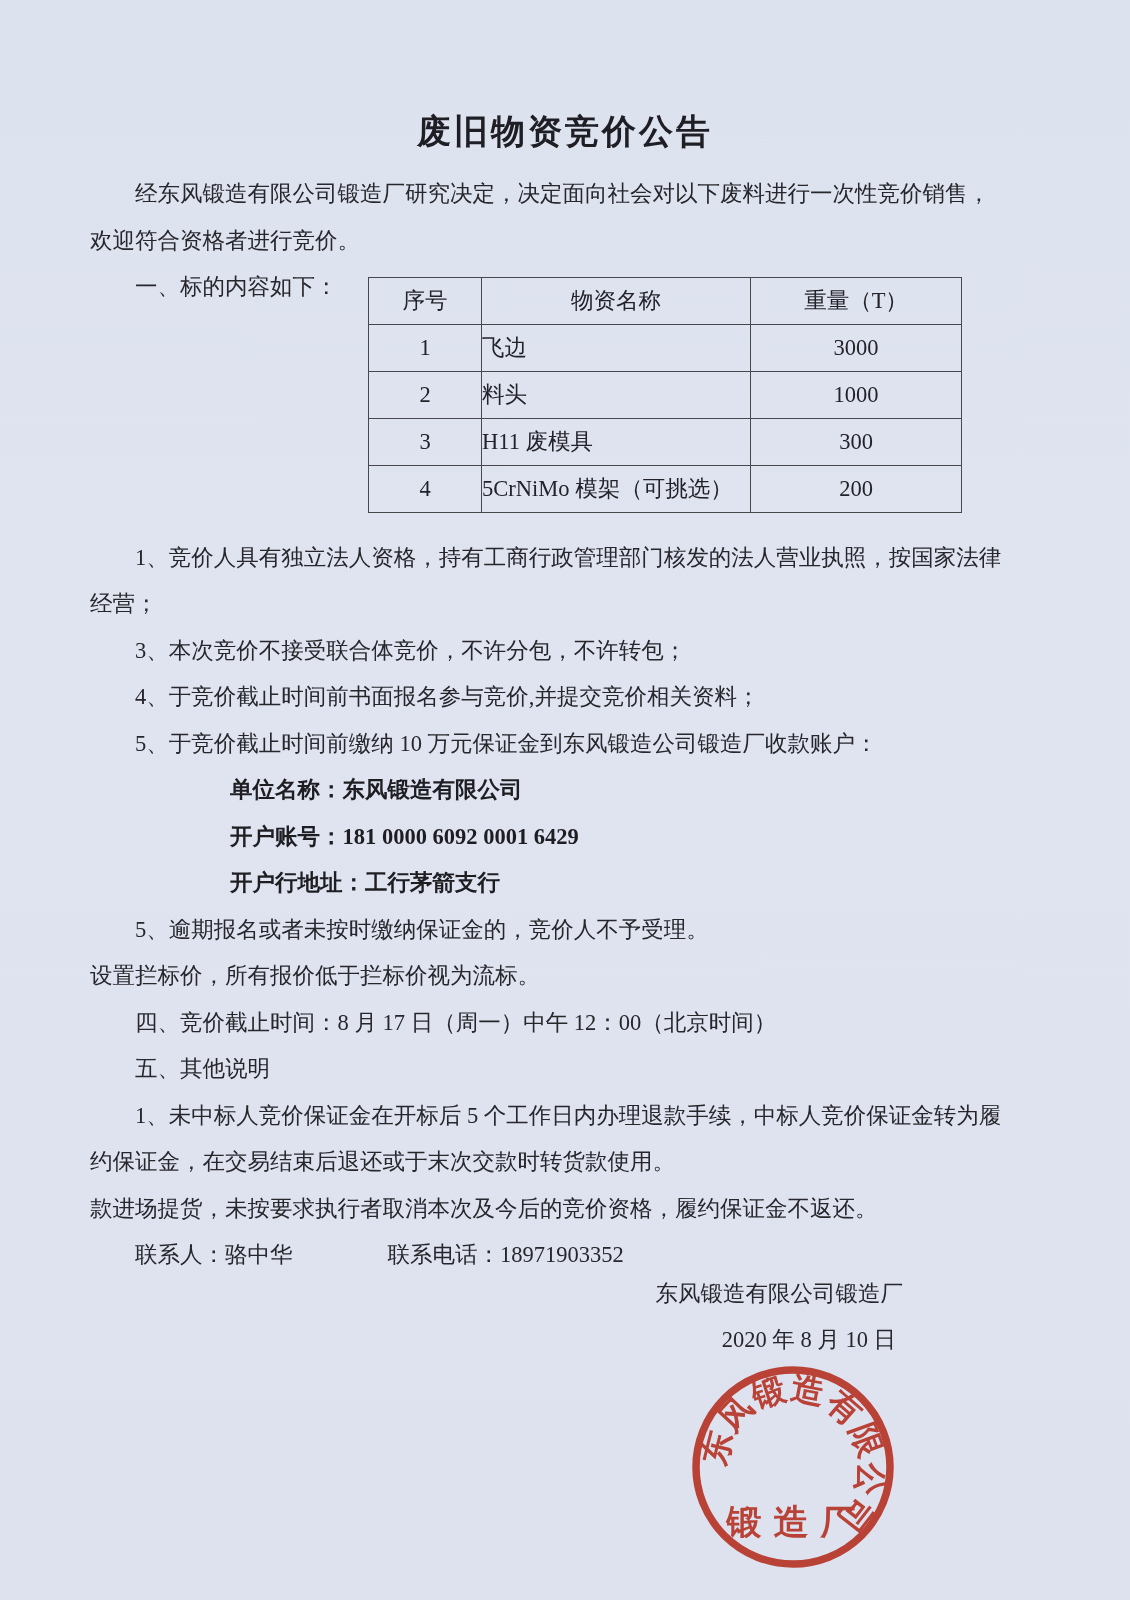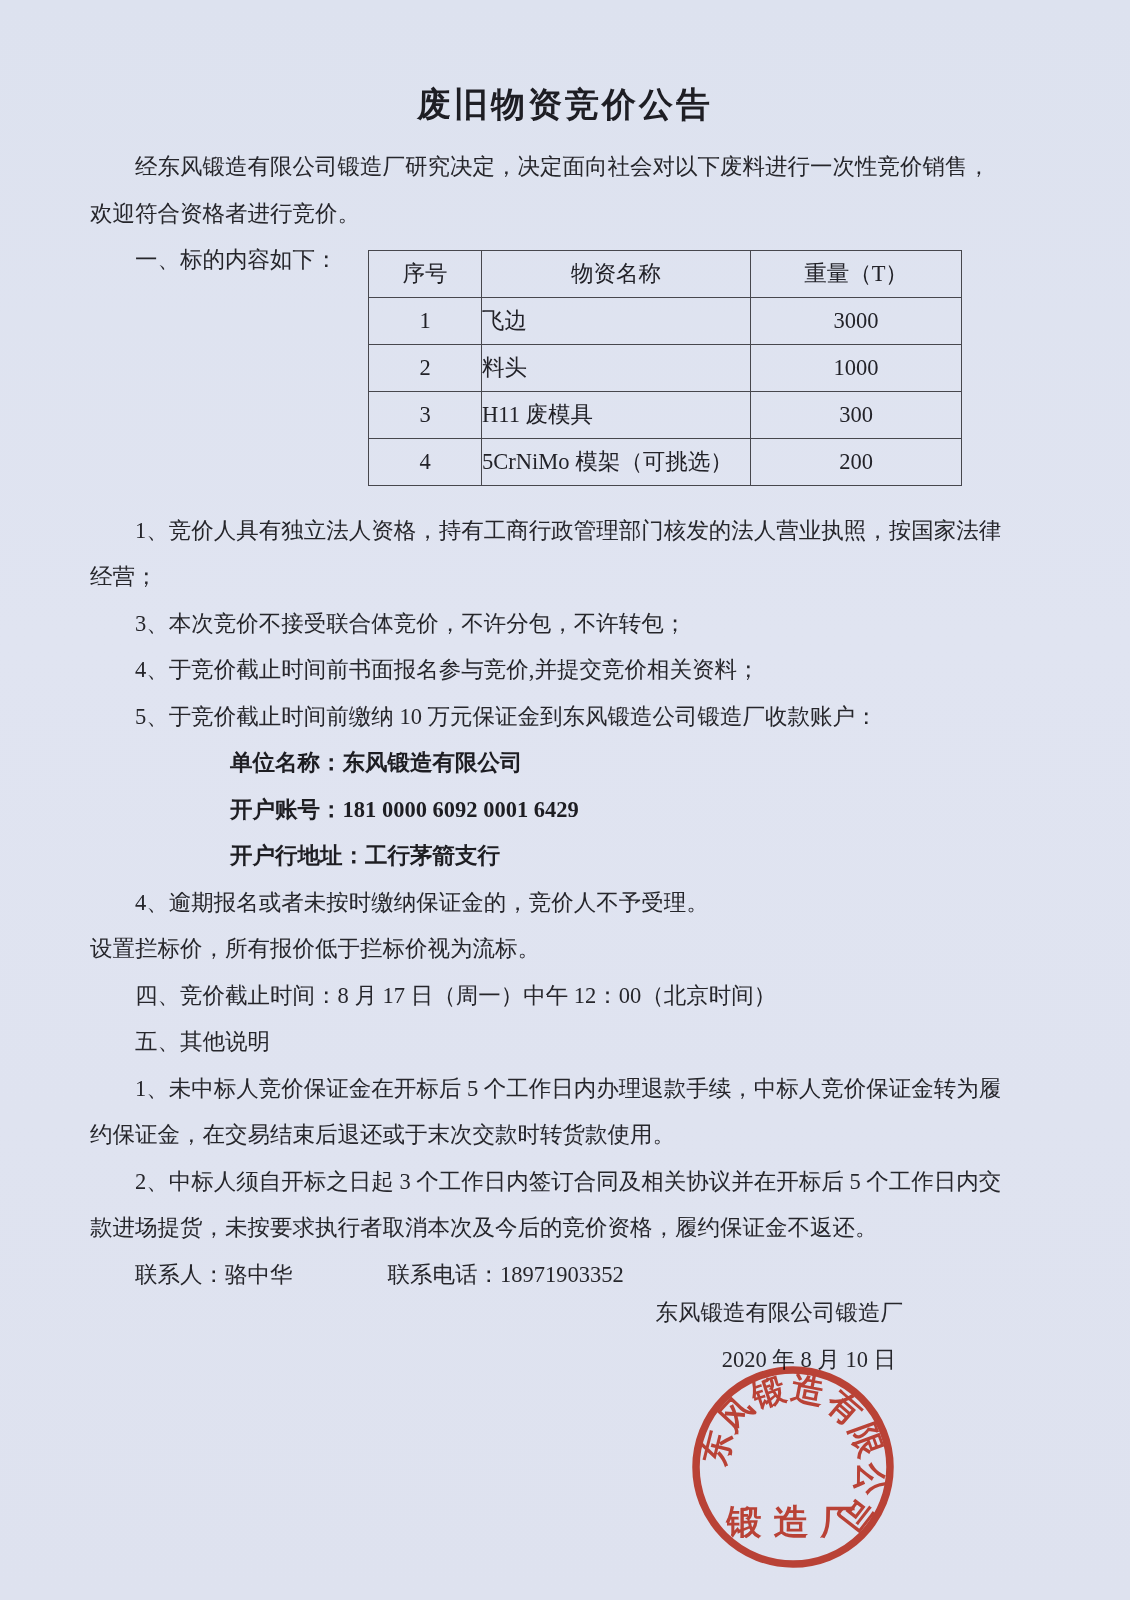--- a/index.html
+++ b/index.html
@@ -7,21 +7,21 @@
     position:relative;
     width:1130px;height:1600px;
     margin:0 auto;
     background:linear-gradient(180deg,#dde2ef 0%,#e0e4f1 40%,#dee2ef 100%);
     font-family:"Liberation Serif","DejaVu Serif",serif;
     color:#26262b;
     overflow:hidden;
   }
   .title{
     margin:0;
-    padding-top:80px;
+    padding-top:107px;
     height:50px;line-height:50px;
     text-align:center;
     font-size:34px;font-weight:bold;letter-spacing:3px;
     color:#1e1e24;
   }
   .doc{padding:14px 85px 0 90px;font-size:22.5px;}
   .line{height:46.5px;line-height:46.5px;white-space:nowrap;}
   .indent{padding-left:45px;}
   
   table.materials{
@@ -112,30 +112,29 @@
     <div class="line indent">1、竞价人具有独立法人资格，持有工商行政管理部门核发的法人营业执照，按国家法律</div>
     <div class="line">经营；</div>
     <div class="line indent">3、本次竞价不接受联合体竞价，不许分包，不许转包；</div>
     <div class="line indent">4、于竞价截止时间前书面报名参与竞价,并提交竞价相关资料；</div>
     <div class="line indent">5、于竞价截止时间前缴纳 10 万元保证金到东风锻造公司锻造厂收款账户：</div>
 
     <div class="line bank">单位名称：东风锻造有限公司</div>
     <div class="line bank">开户账号：181 0000 6092 0001 6429</div>
     <div class="line bank">开户行地址：工行茅箭支行</div>
 
-    <div class="line indent">4、逾期报名或者未按时缴纳保证金的，竞价人不予受理。</div>
+    <div class="line indent">5、逾期报名或者未按时缴纳保证金的，竞价人不予受理。</div>
 
     <div class="line">设置拦标价，所有报价低于拦标价视为流标。</div>
 
     <div class="line indent">四、竞价截止时间：8 月 17 日（周一）中午 12：00（北京时间）</div>
     <div class="line indent">五、其他说明</div>
 
     <div class="line indent">1、未中标人竞价保证金在开标后 5 个工作日内办理退款手续，中标人竞价保证金转为履</div>
     <div class="line">约保证金，在交易结束后退还或于末次交款时转货款使用。</div>
-    <div class="line indent">2、中标人须自开标之日起 3 个工作日内签订合同及相关协议并在开标后 5 个工作日内交</div>
     <div class="line">款进场提货，未按要求执行者取消本次及今后的竞价资格，履约保证金不返还。</div>
 
     <div class="line indent">
       <span>联系人：骆中华</span><span class="contact-gap"></span><span>联系电话：18971903352</span>
     </div>
 
     <div class="line sig-company">东风锻造有限公司锻造厂</div>
     <div class="line sig-date">2020 年 8 月 10 日</div>
 
   </div>

